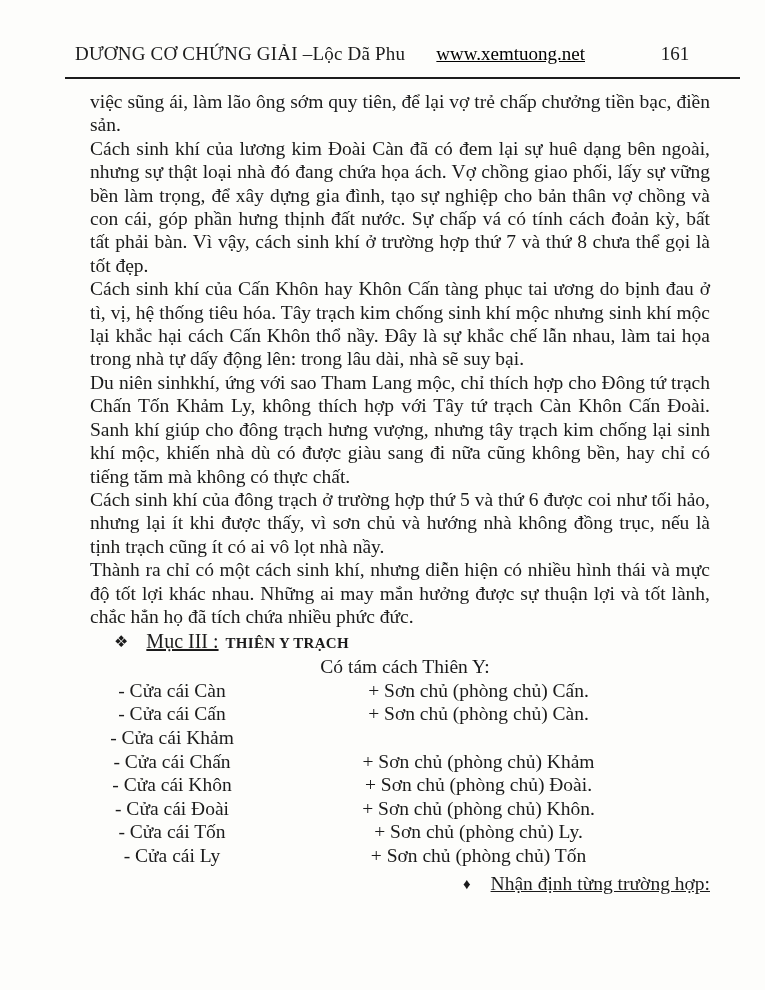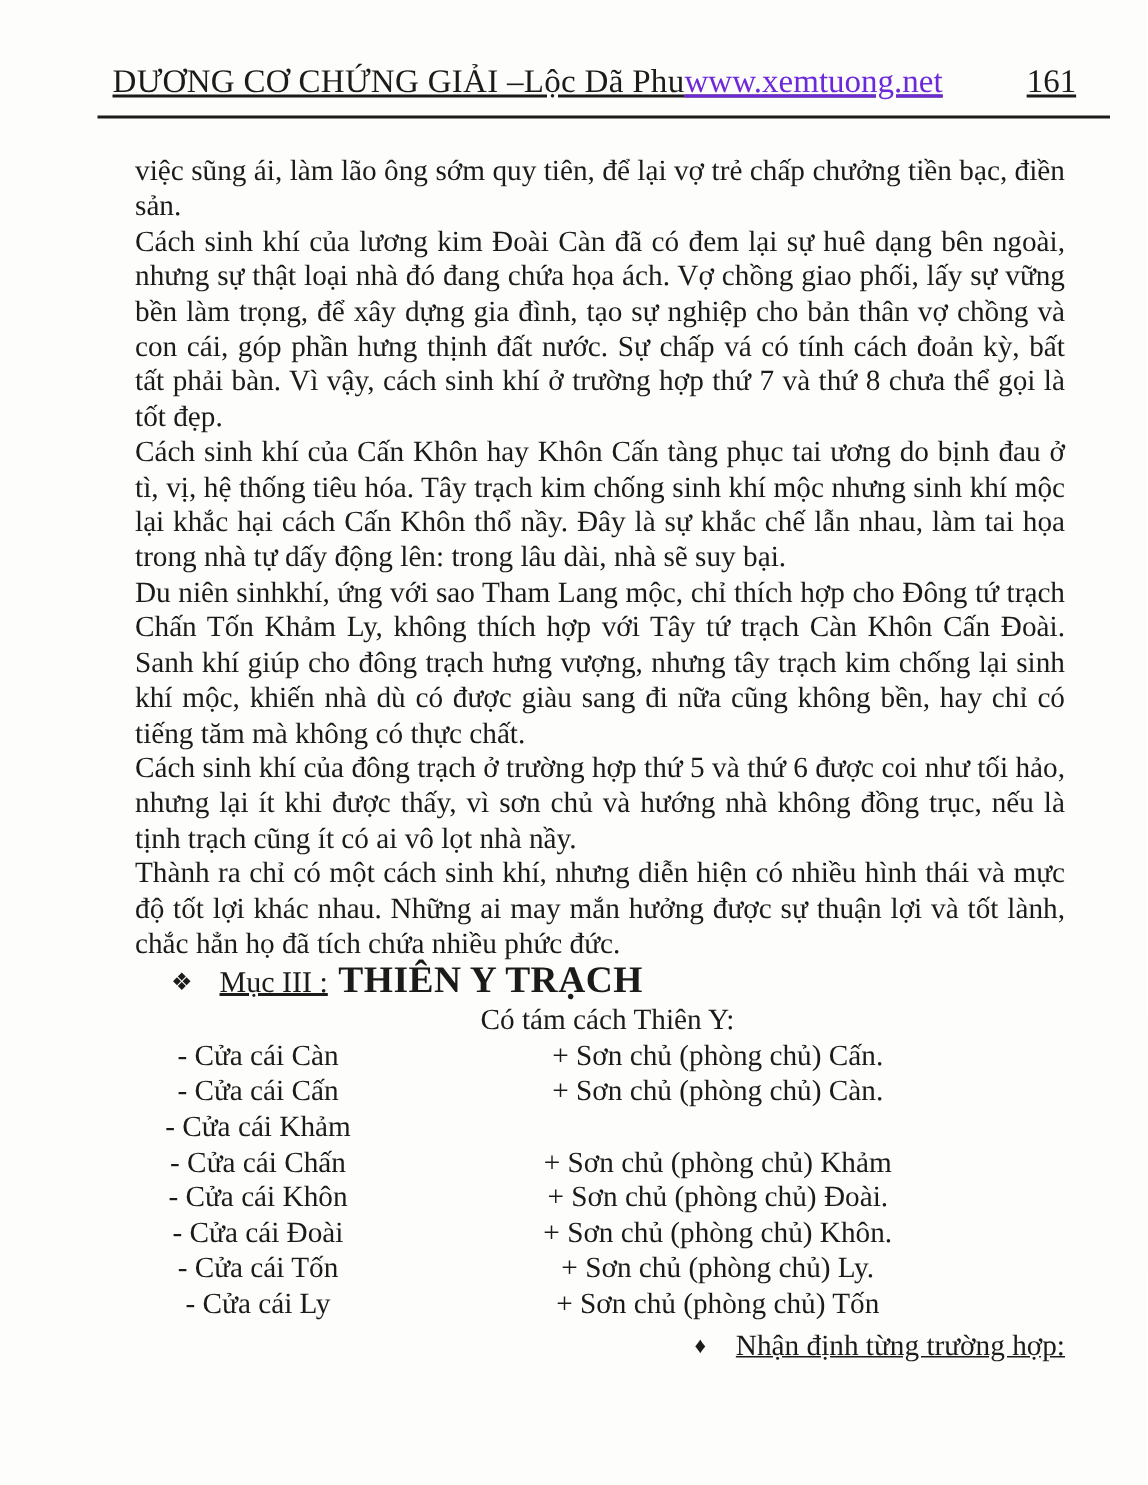--- a/index.html
+++ b/index.html
@@ -15,41 +15,40 @@
     color: #1b1b1b;
     font-family: "Liberation Serif", "DejaVu Serif", serif;
     overflow: hidden;
     box-sizing: border-box;
   }
   
   .header {
     display: flex;
     align-items: baseline;
     padding: 44px 75px 0 75px;
-    font-size: 22px;
+    font-size: 19px;
     line-height: 20px;
     white-space: nowrap;
-    text-decoration: underline;
   }
   .h-title { flex: 1; letter-spacing: 0.2px; }
   .h-link {
-    color: #6d28d9;
+    color: #000000;
     text-decoration: underline;
     cursor: pointer;
-    margin-right: 56px;
+    margin-right: 75px;
   }
   .h-page { min-width: 30px; text-align: center; }
   .rule {
     height: 2px;
     background: #1c1c1c;
     margin: 13px 25px 0 65px;
   }
   
   .main {
-    margin: 24px 55px 0 90px;
+    margin: 11px 55px 0 90px;
     font-size: 19.5px;
     line-height: 23.4px;
     text-align: justify;
   }
   .main p { margin: 0; }
   
   .section-heading {
     margin: 1px 0 0 24px;
     text-align: left;
     font-size: 20px;
@@ -61,21 +60,21 @@
     display: inline-block;
     margin-right: 18px;
     transform: translateY(-1px);
   }
   .section-label {
     text-decoration: underline;
     padding-right: 2px;
   }
   .section-title {
     font-weight: bold;
-    font-size: 25px;
+    font-size: 15px;
     letter-spacing: 0.3px;
   }
   .intro {
     margin-left: 10px !important;
     text-align: center;
   }
   
   .ty-list { margin-left: 7px; text-align: center; }
   .ty-row {
     display: flex;

